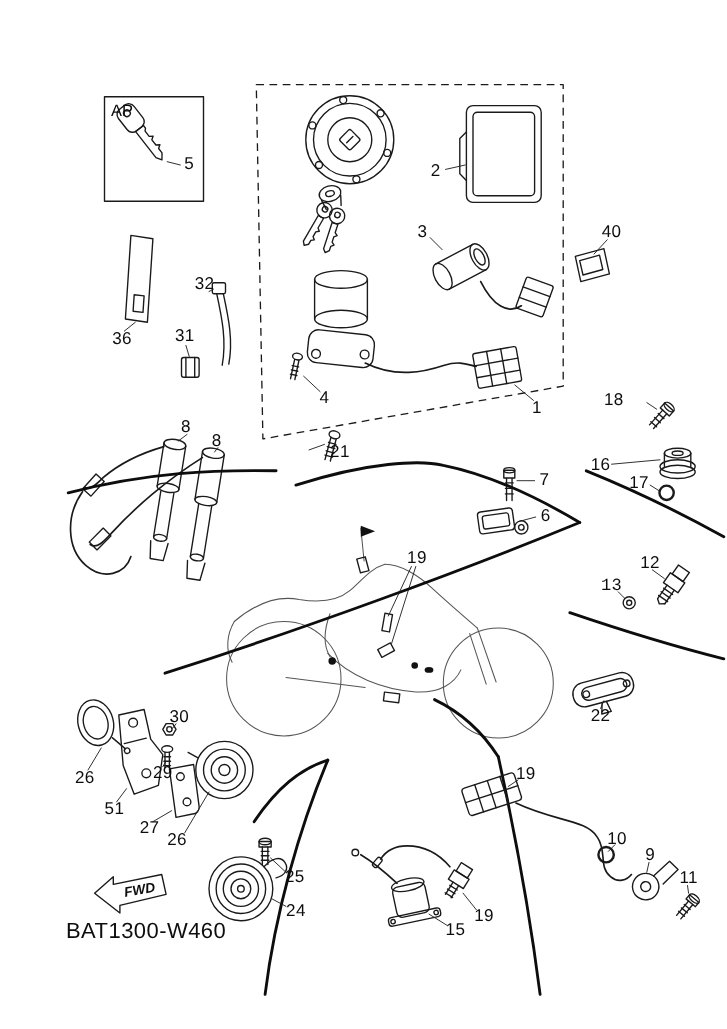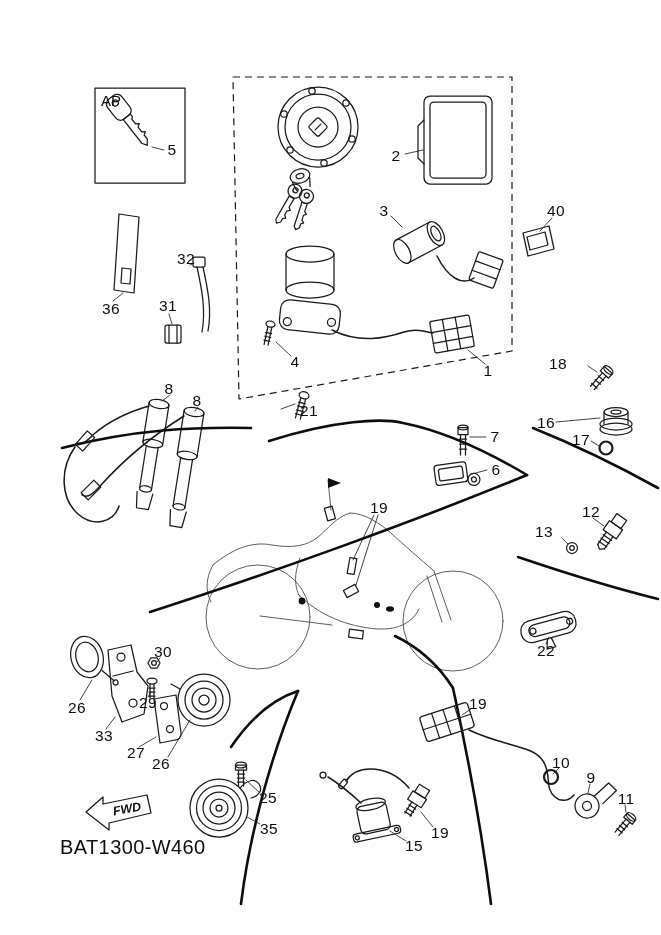--- a/index.html
+++ b/index.html
@@ -492,32 +492,32 @@
 <div class="callout" style="left:168px; top:306px;">31</div>
 <div class="callout" style="left:186px; top:259px;">32</div>
 <div class="callout" style="left:169px; top:389px;">8</div>
 <div class="callout" style="left:197px; top:401px;">8</div>
 <div class="callout" style="left:495px; top:437px;">7</div>
 <div class="callout" style="left:496px; top:470px;">6</div>
 <div class="callout" style="left:558px; top:364px;">18</div>
 <div class="callout" style="left:546px; top:423px;">16</div>
 <div class="callout" style="left:581px; top:440px;">17</div>
 <div class="callout" style="left:591px; top:512px;">12</div>
-<div class="callout" style="left:544px; top:532px;">13</div>
+<div class="callout" style="left:556px; top:532px;font-family:Liberation Mono, monospace;">13</div>
 <div class="callout" style="left:546px; top:651px;">22</div>
 <div class="callout" style="left:379px; top:508px;">19</div>
 <div class="callout" style="left:478px; top:704px;">19</div>
 <div class="callout" style="left:77px;  top:708px;">26</div>
 <div class="callout" style="left:163px; top:652px;">30</div>
 <div class="callout" style="left:148px; top:703px;">29</div>
-<div class="callout" style="left:104px; top:736px;">33</div>
+<div class="callout" style="left:104px; top:736px;">51</div>
 <div class="callout" style="left:136px; top:753px;">27</div>
 <div class="callout" style="left:161px; top:764px;">26</div>
 <div class="callout" style="left:268px; top:798px;">25</div>
-<div class="callout" style="left:269px; top:829px;">35</div>
+<div class="callout" style="left:269px; top:829px;">24</div>
 <div class="callout" style="left:414px; top:846px;">15</div>
 <div class="callout" style="left:440px; top:833px;">19</div>
 <div class="callout" style="left:561px; top:763px;">10</div>
 <div class="callout" style="left:591px; top:778px;">9</div>
 <div class="callout" style="left:626px; top:799px;">11</div>
 
 <div class="txt" style="left:101px; top:92px;">AP</div>
 <div class="txt fwd" style="left:127px; top:809px;">FWD</div>
 <div class="txt code" style="left:60px; top:836px;">BAT1300-W460</div>
 

